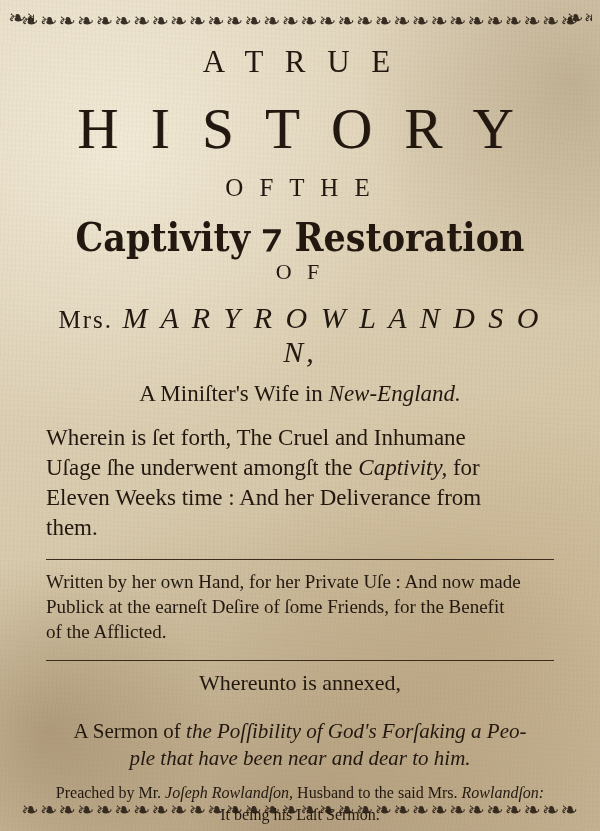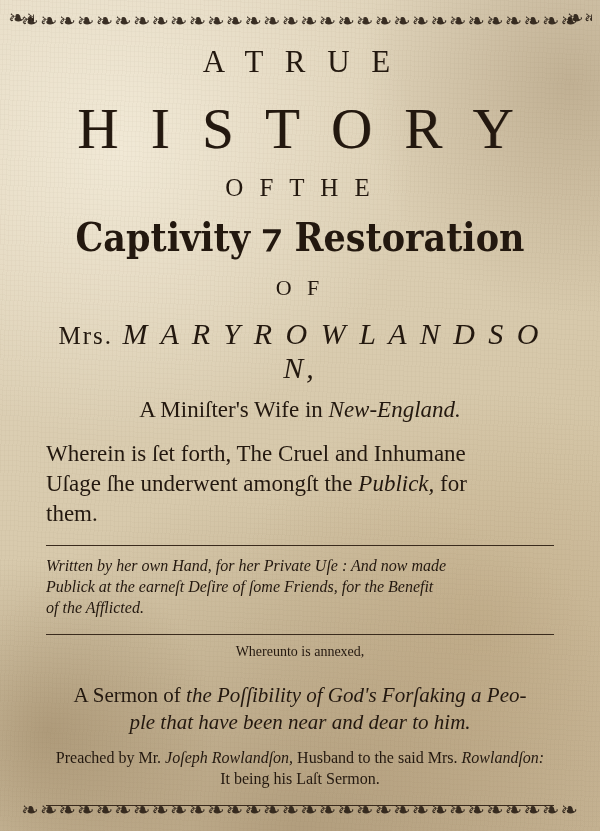--- a/index.html
+++ b/index.html
@@ -101,21 +101,21 @@
     font-weight: bold;
     font-size: 35px;
     letter-spacing: 0px;
     margin-top: 10px;
     transform: scaleY(1.12);
     transform-origin: center;
   }
   .l-of2 {
     font-size: 22px;
     letter-spacing: 5px;
-    margin-top: 16px;
+    margin-top: 0;
   }
   .l-name {
     font-size: 30px;
     letter-spacing: 2px;
     margin-top: 16px;
   }
   .l-name .mrs { font-size: 25px; }
   .l-name .nm { font-style: italic; letter-spacing: 3px; }
   .l-sub1 {
     font-size: 23px;
@@ -134,27 +134,26 @@
   hr.rule {
     border: none;
     border-top: 1.4px solid #3a2b1d;
     margin: 16px 0 9px 0;
   }
   hr.rule.short {
     width: 100%;
   }
 
   .block-written {
-    font-style: italic;
-    font-size: 16px;
+    font-size: 19px;
     line-height: 1.32;
     text-align: left;
   }
   .l-whereunto {
-    font-size: 14px;
+    font-size: 22px;
     margin-top: 4px;
   }
   .block-sermon {
     font-size: 21px;
     line-height: 1.30;
     margin-top: 22px;
   }
   .block-sermon .it { font-style: italic; }
   .block-preached {
     font-size: 16px;
@@ -193,22 +192,23 @@
       <span class="nm">M A R Y  R O W L A N D S O N,</span>
     </div>
 
     <div class="l-sub1">
       <span>A Miniſter's Wife in </span><span class="it">New-England.</span>
     </div>
 
     <div class="block-wherein">
       <div>Wherein is ſet forth, The Cruel and Inhumane</div>
       <div>
-        <span>Uſage ſhe underwent amongſt the </span><span class="it">Publick,</span><span> for</span>
+        <span>Uſage ſhe underwent amongſt the </span><span class="it">Captivity,</span><span> for</span>
       </div>
+      <div>Eleven Weeks time : And her Deliverance from</div>
       <div>them.</div>
     </div>
 
     <hr class="rule short">
 
     <div class="block-written">
       <div>Written by her own Hand, for her Private Uſe :  And now made</div>
       <div>Publick at the earneſt Deſire of ſome Friends, for the Benefit</div>
       <div>of the Afflicted.</div>
     </div>

